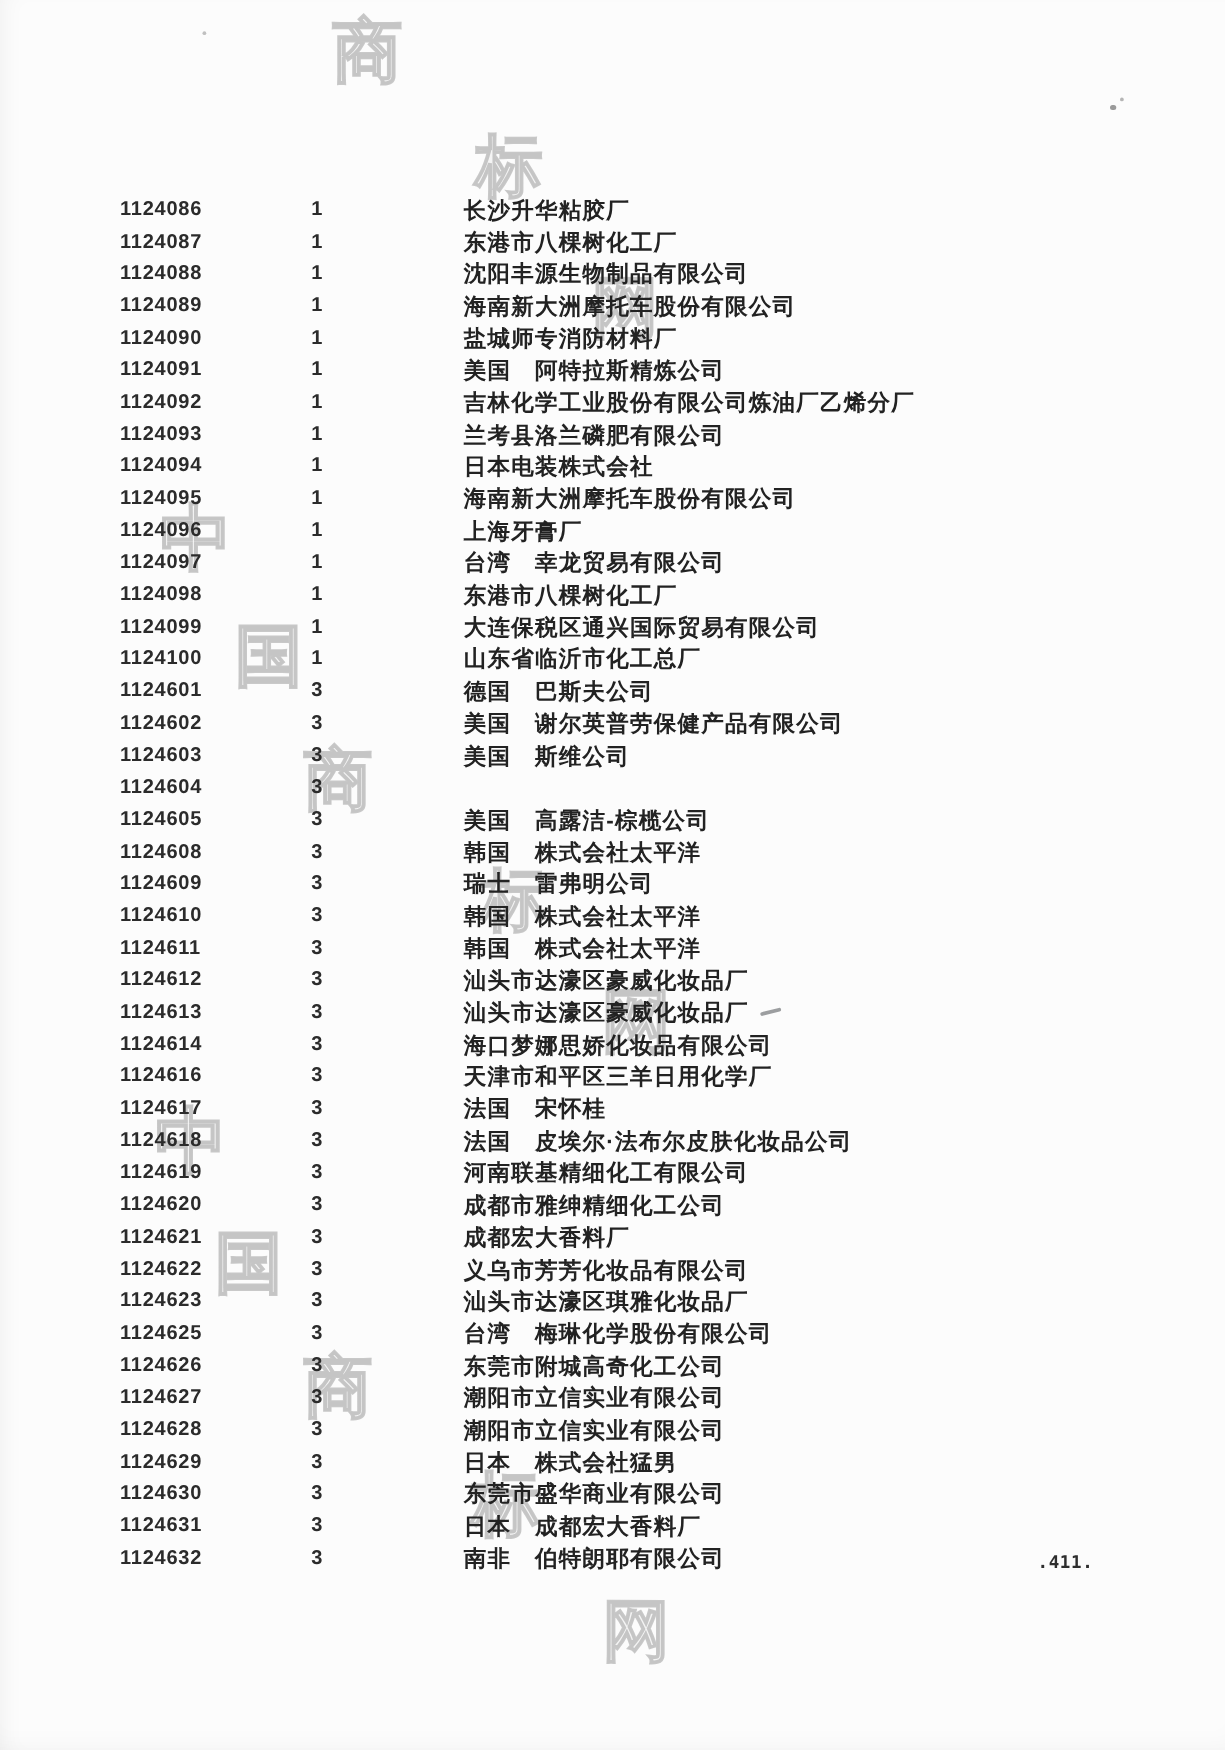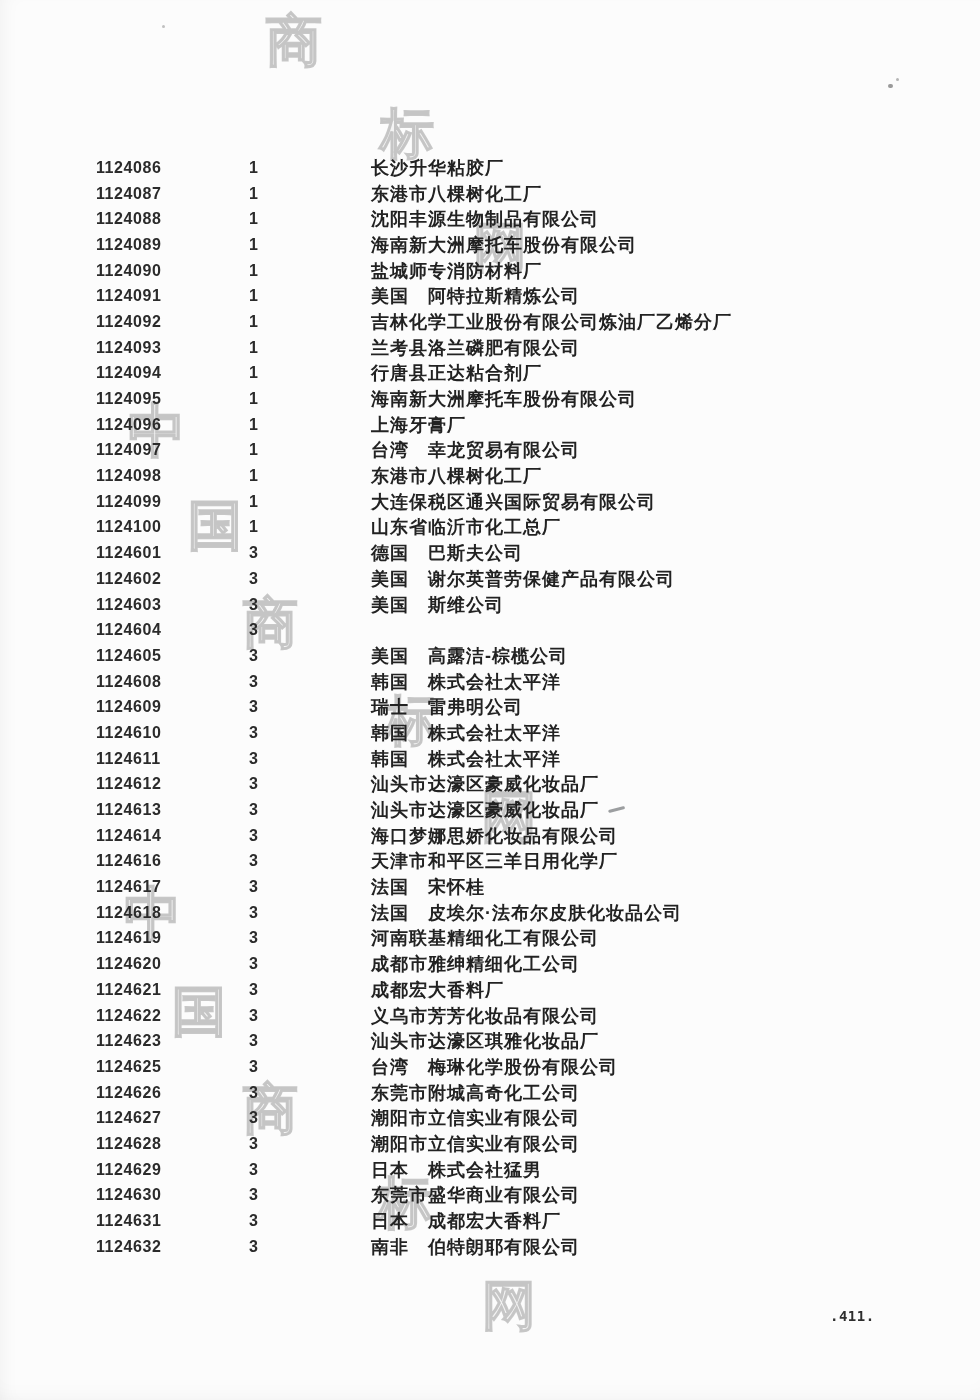--- a/index.html
+++ b/index.html
@@ -68,21 +68,21 @@
     font-size: 18px;
     font-weight: 700;
     letter-spacing: 1px;
     color: #222222;
   }
 
   
   .page-number {
     position: absolute;
     left: 830px;
-    top: 1308px;
+    top: 1242px;
     z-index: 2;
     font-family: "DejaVu Sans Mono", "Liberation Mono", monospace;
     font-size: 14px;
     font-weight: 700;
     color: #2e2e2e;
     letter-spacing: 0.5px;
   }
 
   
   .speck {
@@ -179,21 +179,21 @@
         <span class="col-name">吉林化学工业股份有限公司炼油厂乙烯分厂</span>
       </div>
       <div class="row">
         <span class="col-id">1124093</span>
         <span class="col-count">1</span>
         <span class="col-name">兰考县洛兰磷肥有限公司</span>
       </div>
       <div class="row">
         <span class="col-id">1124094</span>
         <span class="col-count">1</span>
-        <span class="col-name">行唐县正达粘合剂厂</span>
+        <span class="col-name">日本电装株式会社</span>
       </div>
       <div class="row">
         <span class="col-id">1124095</span>
         <span class="col-count">1</span>
         <span class="col-name">海南新大洲摩托车股份有限公司</span>
       </div>
       <div class="row">
         <span class="col-id">1124096</span>
         <span class="col-count">1</span>
         <span class="col-name">上海牙膏厂</span>

